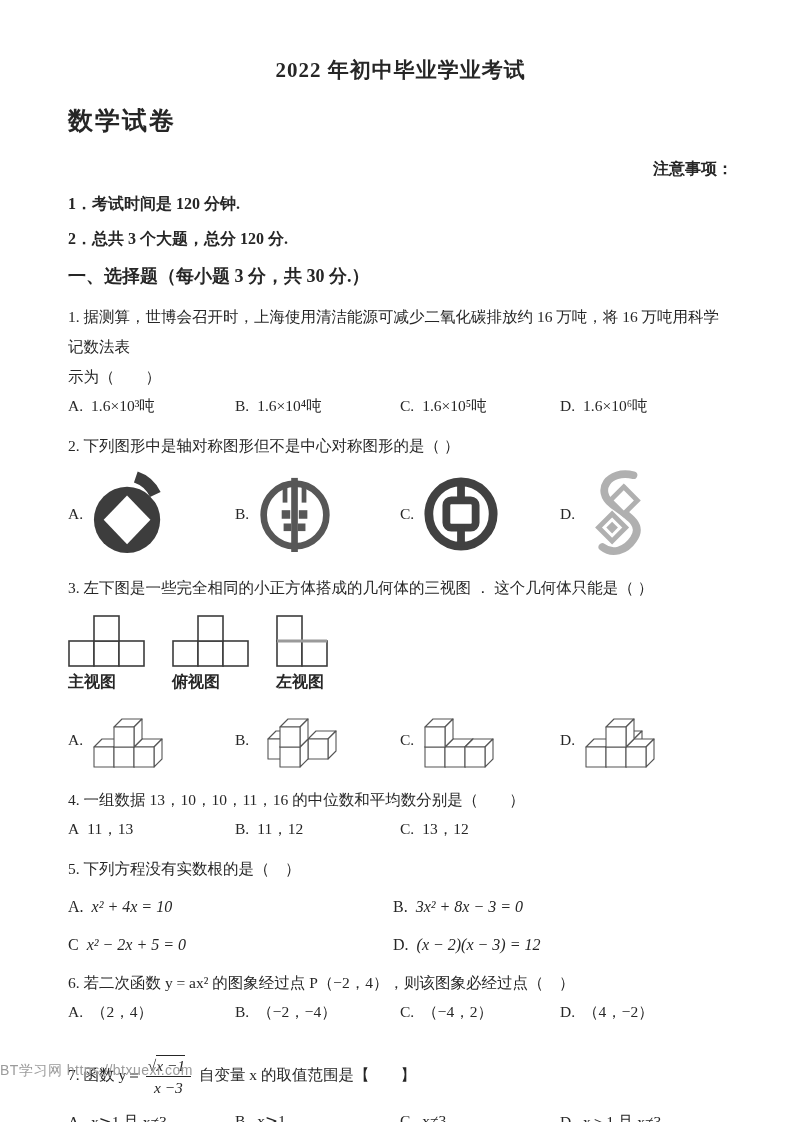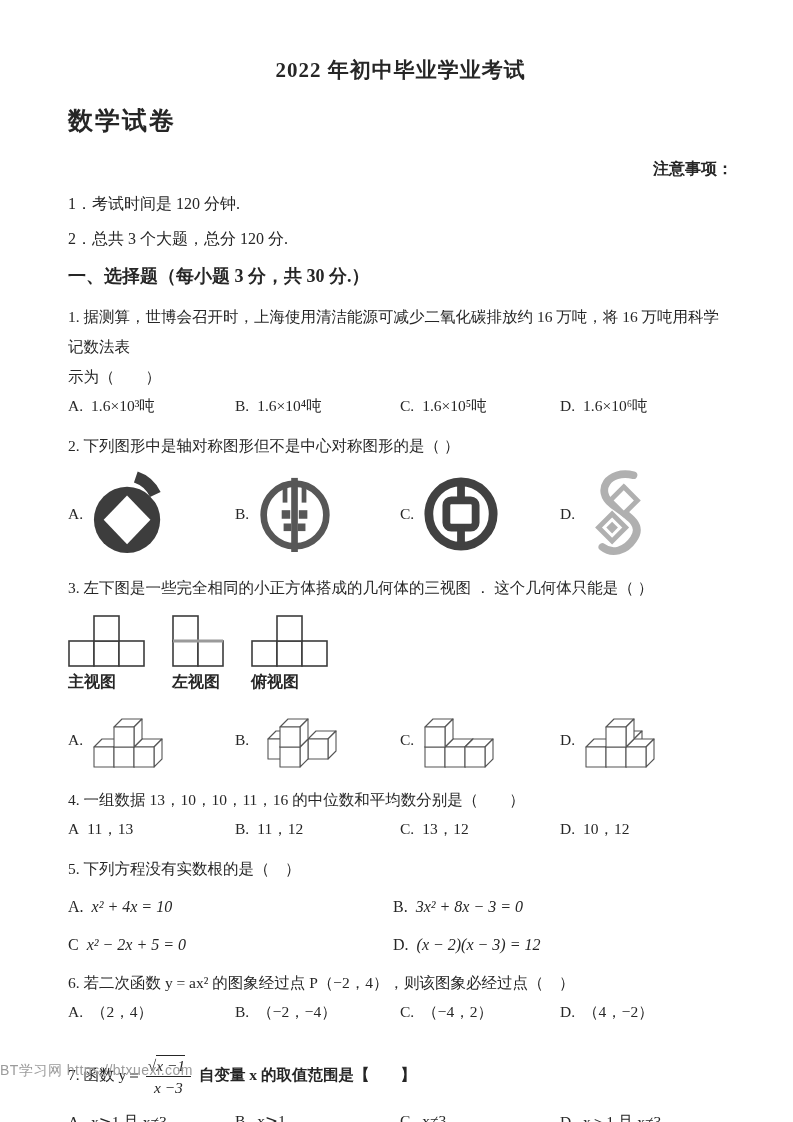--- a/index.html
+++ b/index.html
@@ -5,21 +5,21 @@
   html,body{margin:0;padding:0;}
   body{
     width:793px;height:1122px;background:#ffffff;position:relative;
     font-family:"Liberation Serif","DejaVu Serif",serif;
     color:#262626;overflow:hidden;
   }
   .content{padding:56px 60px 0 68px;}
   .title1{text-align:center;font-size:21px;font-weight:bold;letter-spacing:1px;}
   .title2{text-align:left;font-size:25px;font-weight:bold;margin-top:20px;letter-spacing:2px;}
   .notes-head{font-weight:bold;font-size:16px;margin-top:22px;text-align:right;}
-  .note{font-weight:normal;font-size:16px;margin-top:14px;}
+  .note{font-weight:bold;font-size:16px;margin-top:14px;}
   .section-head{font-weight:bold;font-size:18px;margin-top:14px;}
   .qtext{font-size:15.5px;margin-top:14px;line-height:30px;}
   .opt-row{display:grid;grid-template-columns:167px 165px 160px 1fr;margin-top:4px;font-size:15.5px;align-items:start;}
   .opt-row-2col{display:grid;grid-template-columns:325px 1fr;row-gap:20px;margin-top:14px;font-size:16px;}
   .opt-label{margin-right:8px;}
   .logo-row{display:grid;grid-template-columns:167px 165px 160px 1fr;margin-top:8px;align-items:center;}
   .logo-cell{display:flex;align-items:center;gap:8px;font-size:15.5px;}
   .views-wrap{margin-top:12px;display:flex;gap:26px;align-items:flex-end;}
   .view-block{display:flex;flex-direction:column;align-items:flex-start;}
   .view-label{font-weight:bold;font-size:16px;margin-top:3px;}
@@ -120,36 +120,36 @@
     <div class="view-block">
       <svg width="78" height="54" viewBox="0 0 78 54">
           <rect x="1" y="26" width="25" height="25" fill="#ffffff" stroke="#3c3c3c" stroke-width="1.6"></rect>
           <rect x="26" y="26" width="25" height="25" fill="#ffffff" stroke="#3c3c3c" stroke-width="1.6"></rect>
           <rect x="51" y="26" width="25" height="25" fill="#ffffff" stroke="#3c3c3c" stroke-width="1.6"></rect>
           <rect x="26" y="1" width="25" height="25" fill="#ffffff" stroke="#3c3c3c" stroke-width="1.6"></rect>
         </svg>
       <span class="view-label">主视图</span>
     </div>
     <div class="view-block">
+      <svg width="78" height="54" viewBox="0 0 78 54">
+          <rect x="1" y="26" width="25" height="25" fill="#ffffff" stroke="#3c3c3c" stroke-width="1.6"></rect>
+          <rect x="26" y="26" width="25" height="25" fill="#ffffff" stroke="#3c3c3c" stroke-width="1.6"></rect>
+          <rect x="51" y="26" width="25" height="25" fill="#ffffff" stroke="#3c3c3c" stroke-width="1.6"></rect>
+          <rect x="26" y="1" width="25" height="25" fill="#ffffff" stroke="#3c3c3c" stroke-width="1.6"></rect>
+        </svg>
+      <span class="view-label">俯视图</span>
+    </div>
+    <div class="view-block">
       <svg width="53" height="54" viewBox="0 0 53 54">
           <rect x="1" y="1" width="25" height="25" fill="#ffffff" stroke="#3c3c3c" stroke-width="1.6"></rect>
           <rect x="1" y="26" width="25" height="25" fill="#ffffff" stroke="#3c3c3c" stroke-width="1.6"></rect>
           <rect x="26" y="26" width="25" height="25" fill="#ffffff" stroke="#3c3c3c" stroke-width="1.6"></rect>
           <line x1="1" y1="26" x2="51" y2="26" stroke="#9a9a9a" stroke-width="3"></line>
         </svg>
       <span class="view-label">左视图</span>
-    </div>
-    <div class="view-block">
-      <svg width="78" height="54" viewBox="0 0 78 54">
-          <rect x="1" y="26" width="25" height="25" fill="#ffffff" stroke="#3c3c3c" stroke-width="1.6"></rect>
-          <rect x="26" y="26" width="25" height="25" fill="#ffffff" stroke="#3c3c3c" stroke-width="1.6"></rect>
-          <rect x="51" y="26" width="25" height="25" fill="#ffffff" stroke="#3c3c3c" stroke-width="1.6"></rect>
-          <rect x="26" y="1" width="25" height="25" fill="#ffffff" stroke="#3c3c3c" stroke-width="1.6"></rect>
-        </svg>
-      <span class="view-label">俯视图</span>
     </div>
   </div>
   <div class="cube-row">
     <div class="cube-cell">
       <span>A.</span>
       <svg width="92" height="62" viewBox="0 0 92 62">
           <polygon points="5,38 13,30 33,30 25,38" fill="#ffffff" stroke="#555555" stroke-width="1.1" stroke-linejoin="round"></polygon>
           <polygon points="25,38 33,30 33,50 25,58" fill="#ffffff" stroke="#555555" stroke-width="1.1" stroke-linejoin="round"></polygon>
           <polygon points="5,38 25,38 25,58 5,58" fill="#ffffff" stroke="#555555" stroke-width="1.1" stroke-linejoin="round"></polygon>
           <polygon points="25,38 33,30 53,30 45,38" fill="#ffffff" stroke="#555555" stroke-width="1.1" stroke-linejoin="round"></polygon>
@@ -217,42 +217,41 @@
           <polygon points="25,18 45,18 45,38 25,38" fill="#ffffff" stroke="#555555" stroke-width="1.1" stroke-linejoin="round"></polygon>
         </svg>
     </div>
   </div>
 
   <div class="qtext">4. 一组数据 13，10，10，11，16 的中位数和平均数分别是（　　）</div>
   <div class="opt-row">
     <div><span class="opt-label">A</span><span>11，13</span></div>
     <div><span class="opt-label">B.</span><span>11，12</span></div>
     <div><span class="opt-label">C.</span><span>13，12</span></div>
-    <div><span class="opt-label">D.</span><span>10，12</span></div>
   </div>
 
   <div class="qtext">5. 下列方程没有实数根的是（　）</div>
   <div class="opt-row-2col">
     <div><span class="opt-label">A.</span><span class="math">x² + 4x = 10</span></div>
     <div><span class="opt-label">B.</span><span class="math">3x² + 8x − 3 = 0</span></div>
     <div><span class="opt-label">C</span><span class="math">x² − 2x + 5 = 0</span></div>
     <div><span class="opt-label">D.</span><span class="math">(x − 2)(x − 3) = 12</span></div>
   </div>
 
   <div class="qtext">6. 若二次函数 y = ax² 的图象经过点 P（−2，4），则该图象必经过点（　）</div>
   <div class="opt-row">
     <div><span class="opt-label">A.</span><span>（2，4）</span></div>
     <div><span class="opt-label">B.</span><span>（−2，−4）</span></div>
     <div><span class="opt-label">C.</span><span>（−4，2）</span></div>
     <div><span class="opt-label">D.</span><span>（4，−2）</span></div>
   </div>
 
   <div class="qtext" style="margin-top:34px;">
     <span>7. 函数 y＝</span><span class="frac"><span class="num"><span>√</span><span class="vinc math">x −1</span></span><span class="den math">x −3</span></span>
-    <span style="font-weight:bold;text-align:center;">自变量 x 的取值范围是【　　】</span>
+    <span style="font-weight:normal;text-align:center;">自变量 x 的取值范围是【　　】</span>
   </div>
   <div class="opt-row" style="margin-top:16px;">
     <div><span class="opt-label">A.</span><span>x⩾1 且 x≠3</span></div>
     <div><span class="opt-label">B.</span><span>x⩾1</span></div>
     <div><span class="opt-label">C.</span><span>x≠3</span></div>
     <div><span class="opt-label">D.</span><span>x＞1 且 x≠3</span></div>
   </div>
 
 </div>
 

